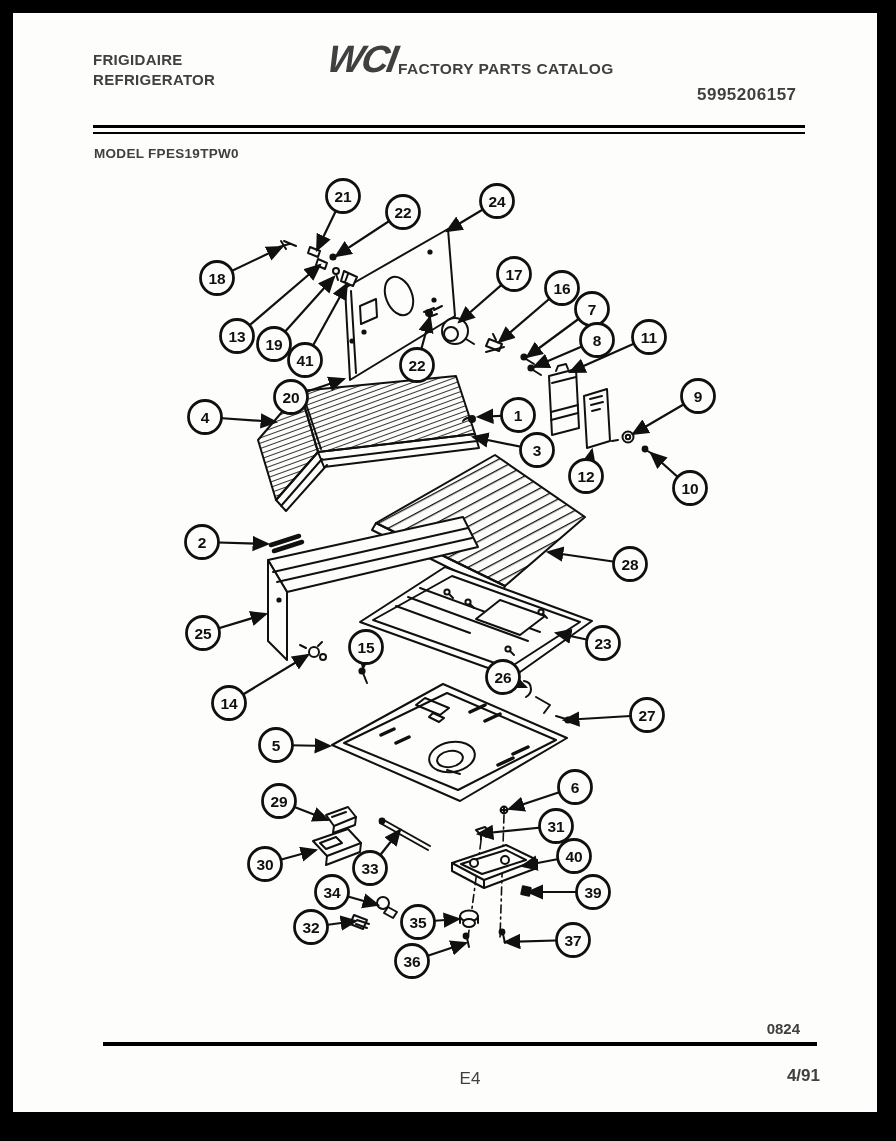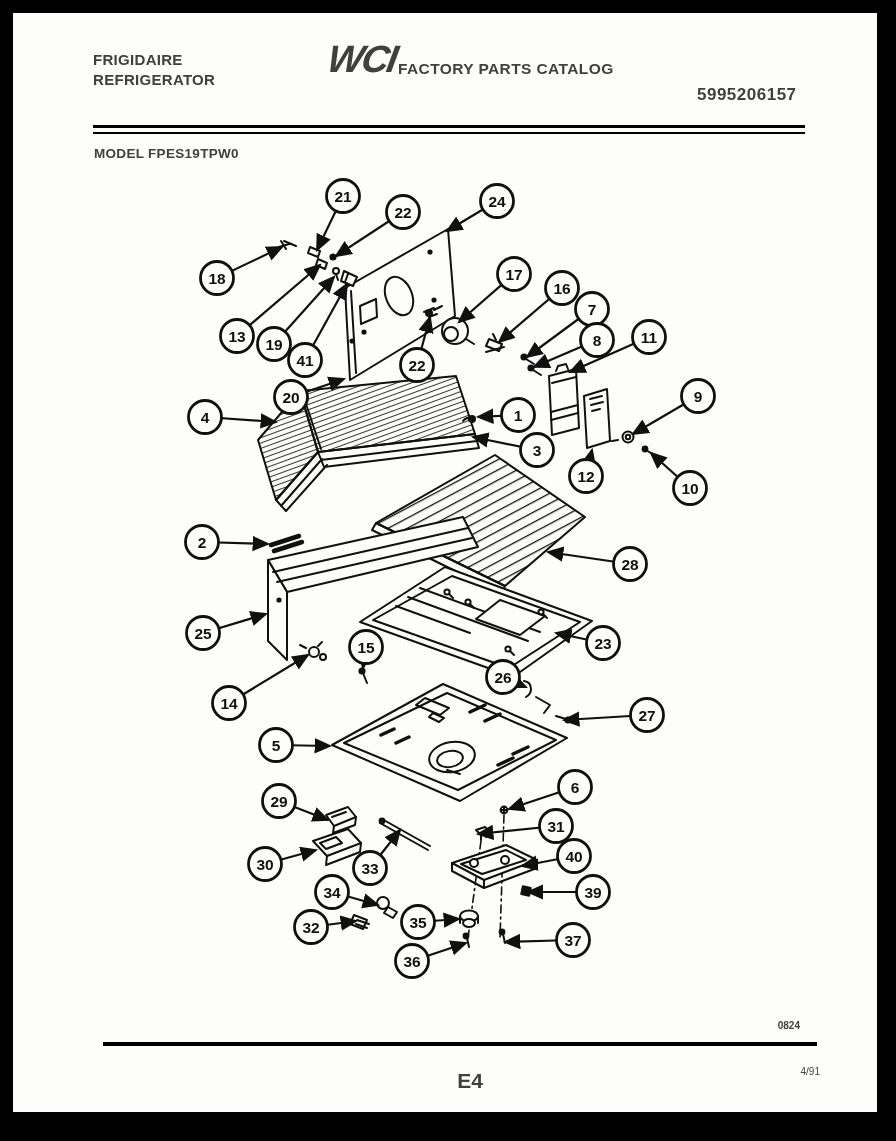--- a/index.html
+++ b/index.html
@@ -14,24 +14,24 @@
   
   .brand{position:absolute;left:93px;top:50px;font-weight:bold;font-size:15px;line-height:20px;letter-spacing:.3px;}
   .logo{position:absolute;left:328px;top:38px;font-size:38px;font-weight:bold;font-style:italic;
         transform:skewX(-10deg);letter-spacing:-2px;}
   .catalog-title{position:absolute;left:398px;top:53px;font-weight:bold;font-size:15.5px;letter-spacing:.4px;margin-top:7px;}
   .part-number{position:absolute;left:697px;top:52px;font-weight:bold;font-size:17px;letter-spacing:.5px;margin-top:33px;}
   .dbl-rule{position:absolute;left:93px;top:125px;width:712px;height:4px;
             border-top:3.5px solid #000;border-bottom:2.5px solid #000;}
   .model-line{position:absolute;left:94px;top:146px;font-weight:bold;font-size:13.5px;letter-spacing:.3px;text-align:right;}
   
-  .plate-code{position:absolute;left:735px;top:1020px;width:65px;text-align:right;font-weight:bold;font-size:10px;}
+  .plate-code{position:absolute;left:735px;top:1020px;width:65px;text-align:right;font-weight:bold;font-size:15px;}
   .footer-rule{position:absolute;left:103px;top:1042px;width:714px;height:4px;background:#000;}
-  .page-id{position:absolute;left:430px;top:1069px;width:80px;text-align:center;font-weight:bold;font-size:21px;}
-  .date-code{position:absolute;left:770px;top:1066px;width:50px;text-align:right;font-weight:normal;font-size:10px;}
+  .page-id{position:absolute;left:430px;top:1069px;width:80px;text-align:center;font-weight:normal;font-size:17px;}
+  .date-code{position:absolute;left:770px;top:1066px;width:50px;text-align:right;font-weight:bold;font-size:17px;}
   
   svg.diagram{position:absolute;left:0;top:0;}
   .leader{stroke:#101010;stroke-width:2.2;marker-end:url(#arrow);}
   .bubble{fill:#fdfdfc;stroke:#101010;stroke-width:2.8;}
   .bubble-num{font-family:"Liberation Sans",sans-serif;font-size:15.5px;font-weight:bold;
               fill:#101010;text-anchor:middle;}
 </style>
 </head>
 <body>
 

